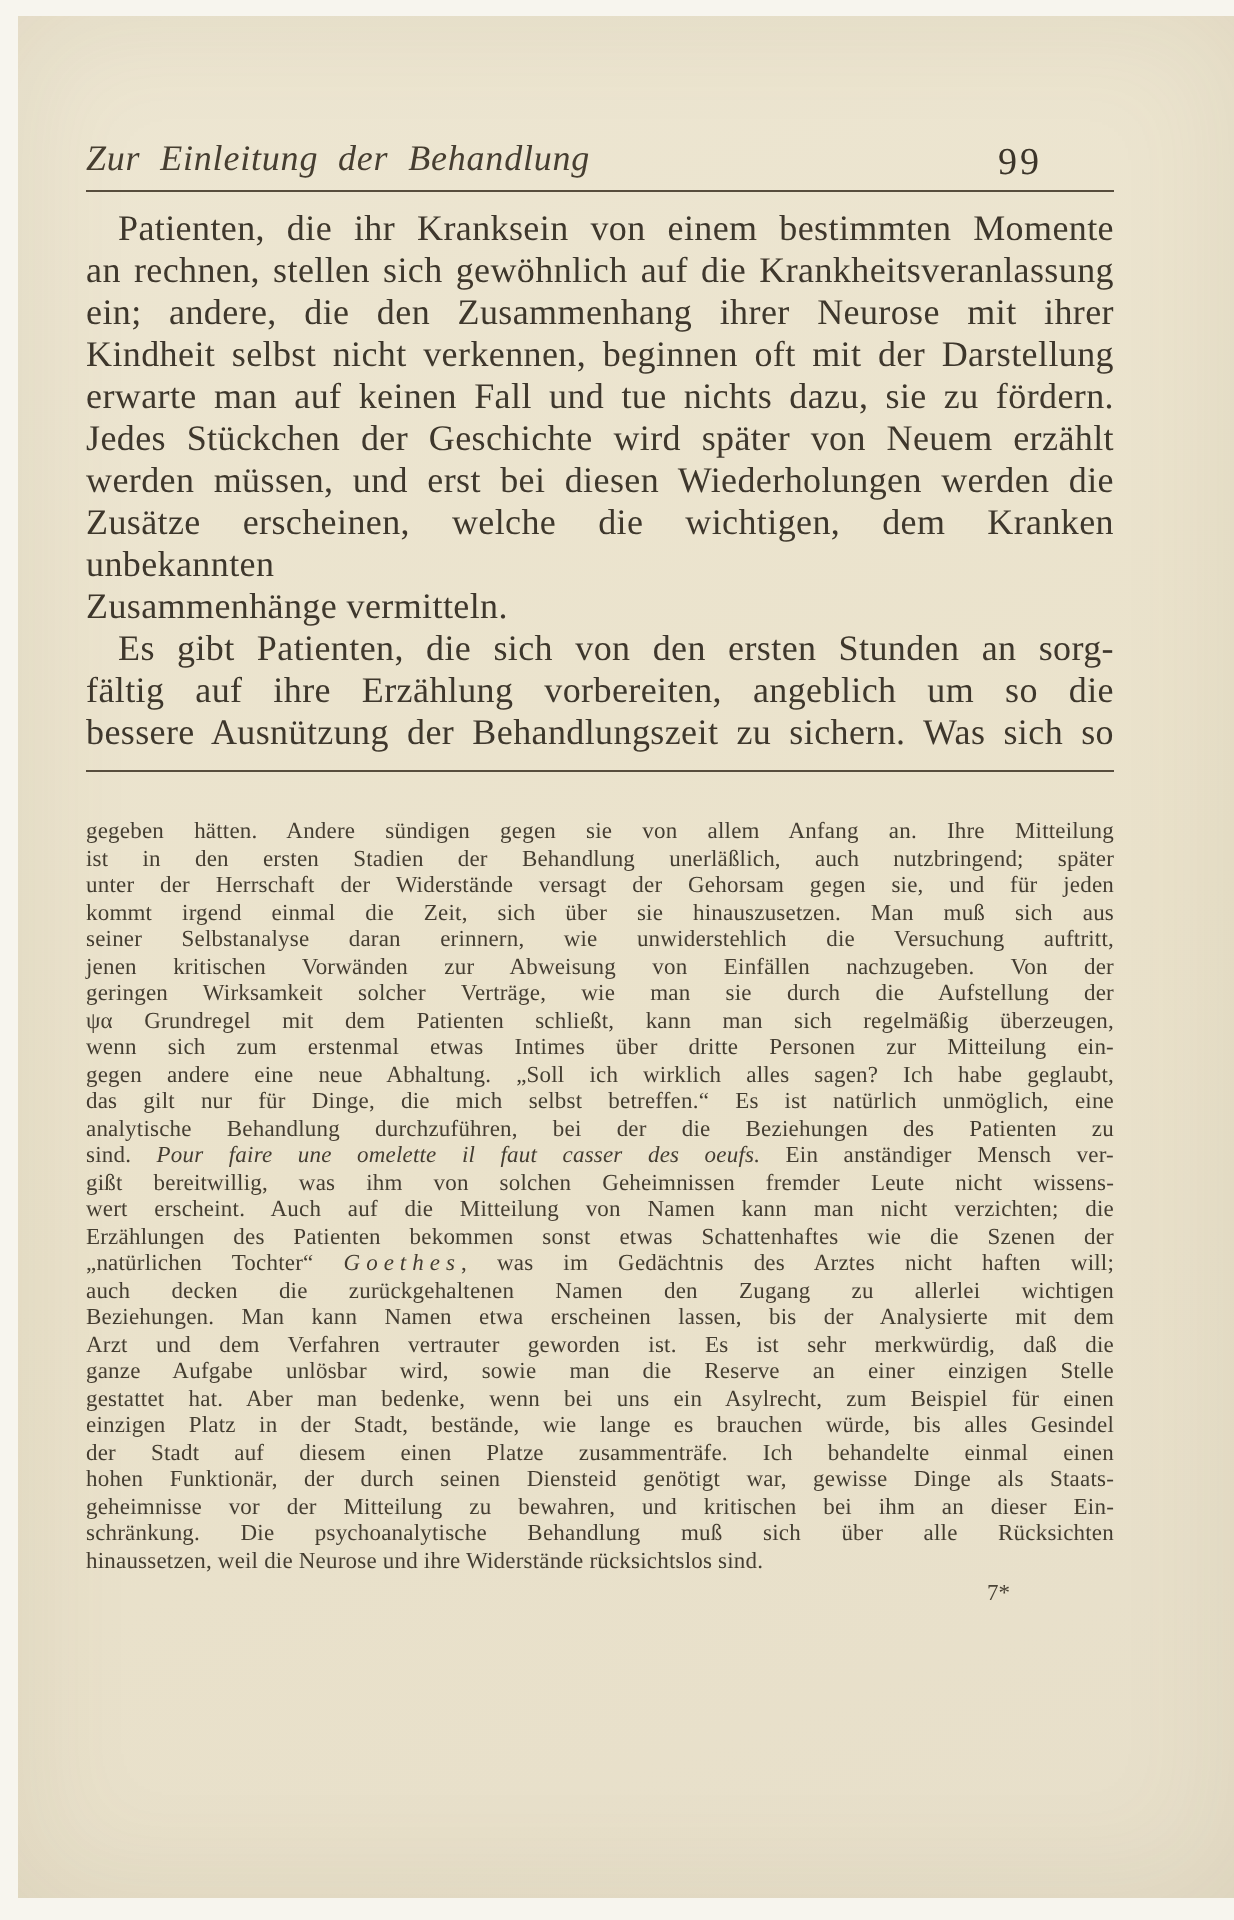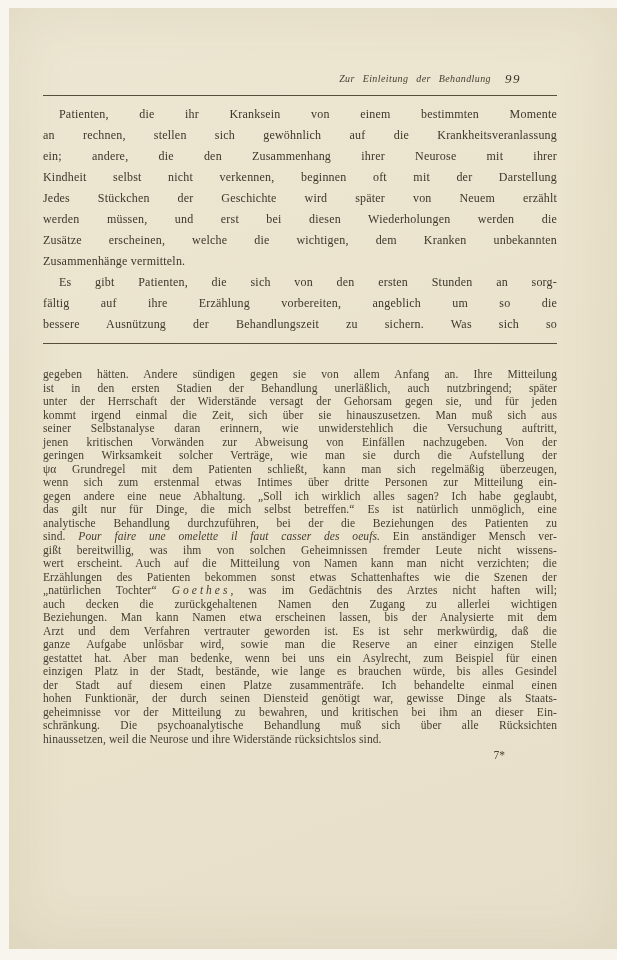--- a/index.html
+++ b/index.html
@@ -18,41 +18,40 @@
   }
   .content {
     position: relative;
     margin: 61px 0 0 34px;
     width: 514px;
     color: #3e372c;
   }
   .running-header { position: relative; height: 20px; }
   .title {
     display: block;
-    text-align: right;
+    text-align: left;
     font-style: italic;
-    font-size: 10px;
+    font-size: 18px;
     line-height: 20px;
     word-spacing: 5px;
     letter-spacing: 0.4px;
     margin-right: 66px;
     color: #463e31;
   }
   .pagenum {
     position: absolute;
     right: 36px; top: 2px;
-    font-size: 13px;
+    font-size: 19px;
     letter-spacing: 1.5px;
     color: #3c352a;
-    font-style: italic;
   }
   .header-rule { margin-top: 6px; border-top: 1.6px solid #574d3d; }
   .body-text {
     margin-top: 8px;
-    font-size: 12px;
+    font-size: 18px;
     line-height: 21px;
     letter-spacing: 0.2px;
   }
   .bline { text-align: justify; text-align-last: justify; white-space: normal; }
   .bline.lastline { text-align-last: left; }
   .bline.indent { text-indent: 16px; }
   .footnote-rule { margin-top: 8px; border-top: 1.3px solid #574d3d; width: 100%; }
   .footnote {
     margin-top: 24px;
     font-size: 11.5px;
@@ -84,20 +83,21 @@
     </div>
 
     <div class="header-rule"></div>
 
     <div class="body-text">
         <div class="paragraph">
           <div class="bline indent"><span>Patienten, die ihr Kranksein von einem bestimmten Momente</span></div>
           <div class="bline"><span>an rechnen, stellen sich gewöhnlich auf die Krankheitsveranlassung</span></div>
           <div class="bline"><span>ein; andere, die den Zusammenhang ihrer Neurose mit ihrer</span></div>
           <div class="bline"><span>Kindheit selbst nicht verkennen, beginnen oft mit der Darstellung</span></div>
+          <div class="bline"><span>erwarte man auf keinen Fall und tue nichts dazu, sie zu fördern.</span></div>
           <div class="bline"><span>Jedes Stückchen der Geschichte wird später von Neuem erzählt</span></div>
           <div class="bline"><span>werden müssen, und erst bei diesen Wiederholungen werden die</span></div>
           <div class="bline"><span>Zusätze erscheinen, welche die wichtigen, dem Kranken unbekannten</span></div>
           <div class="bline lastline"><span>Zusammenhänge vermitteln.</span></div>
         </div>
         <div class="paragraph">
           <div class="bline indent"><span>Es gibt Patienten, die sich von den ersten Stunden an sorg-</span></div>
           <div class="bline"><span>fältig auf ihre Erzählung vorbereiten, angeblich um so die</span></div>
           <div class="bline"><span>bessere Ausnützung der Behandlungszeit zu sichern. Was sich so</span></div>
         </div>

